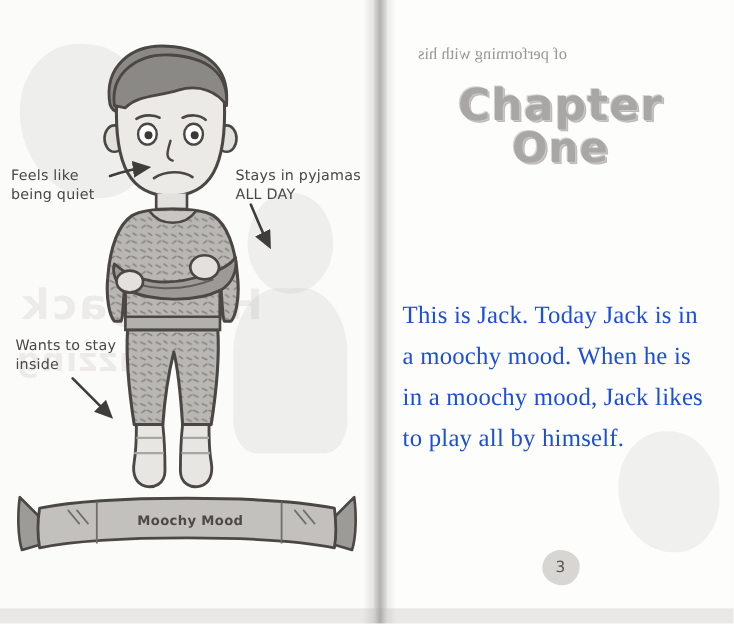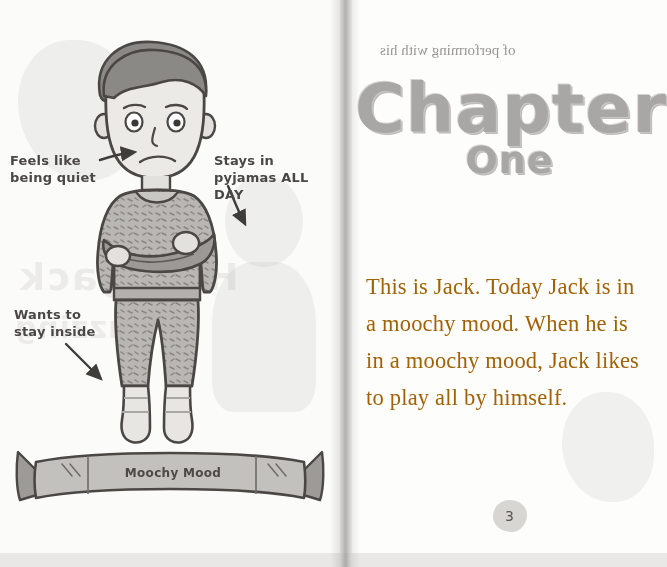--- a/index.html
+++ b/index.html
@@ -115,39 +115,38 @@
     color: #a9a7a5;
     line-height: 0.92;
     letter-spacing: 1px;
     text-shadow:
       1px 1px 0 #c9c7c5,
       2px 2px 0 #bcbab8,
       -1px -1px 0 #d6d4d2;
   }
   .chapter-title .line1 {
     display: block;
-    font-size: 68px;
-    text-align: right;
+    font-size: 40px;
   }
   .chapter-title .line2 {
     display: block;
     font-size: 38px;
     margin-top: 2px;
   }
 
   
   .body-text {
     position: absolute;
     left: 14px;
     top: 268px;
     width: 280px;
     font-family: "Liberation Serif", serif;
     font-size: 22.5px;
     line-height: 37px;
-    color: #a16207;
+    color: #1d4ed8;
     letter-spacing: 0.2px;
   }
   .body-text p { margin: 0; }
 
   
   .page-number-wrap {
     position: absolute;
     left: 0;
     top: 500px;
     width: 315px;
@@ -173,21 +172,21 @@
     top: 0;
     width: 340px;
     height: 567px;
   }
 
   
   .anno {
     position: absolute;
     font-family: "DejaVu Sans", sans-serif;
     font-size: 13px;
-    font-weight: bold;
+    font-weight: normal;
     color: #4a4744;
     line-height: 17px;
     letter-spacing: 0.2px;
   }
   .anno-1 { left: 10px; top: 152px; width: 96px; }
   .anno-2 { left: 214px; top: 152px; width: 126px; text-align: left; }
   .anno-3 { left: 14px; top: 306px; width: 92px; }
 
   
   .banner-text {

